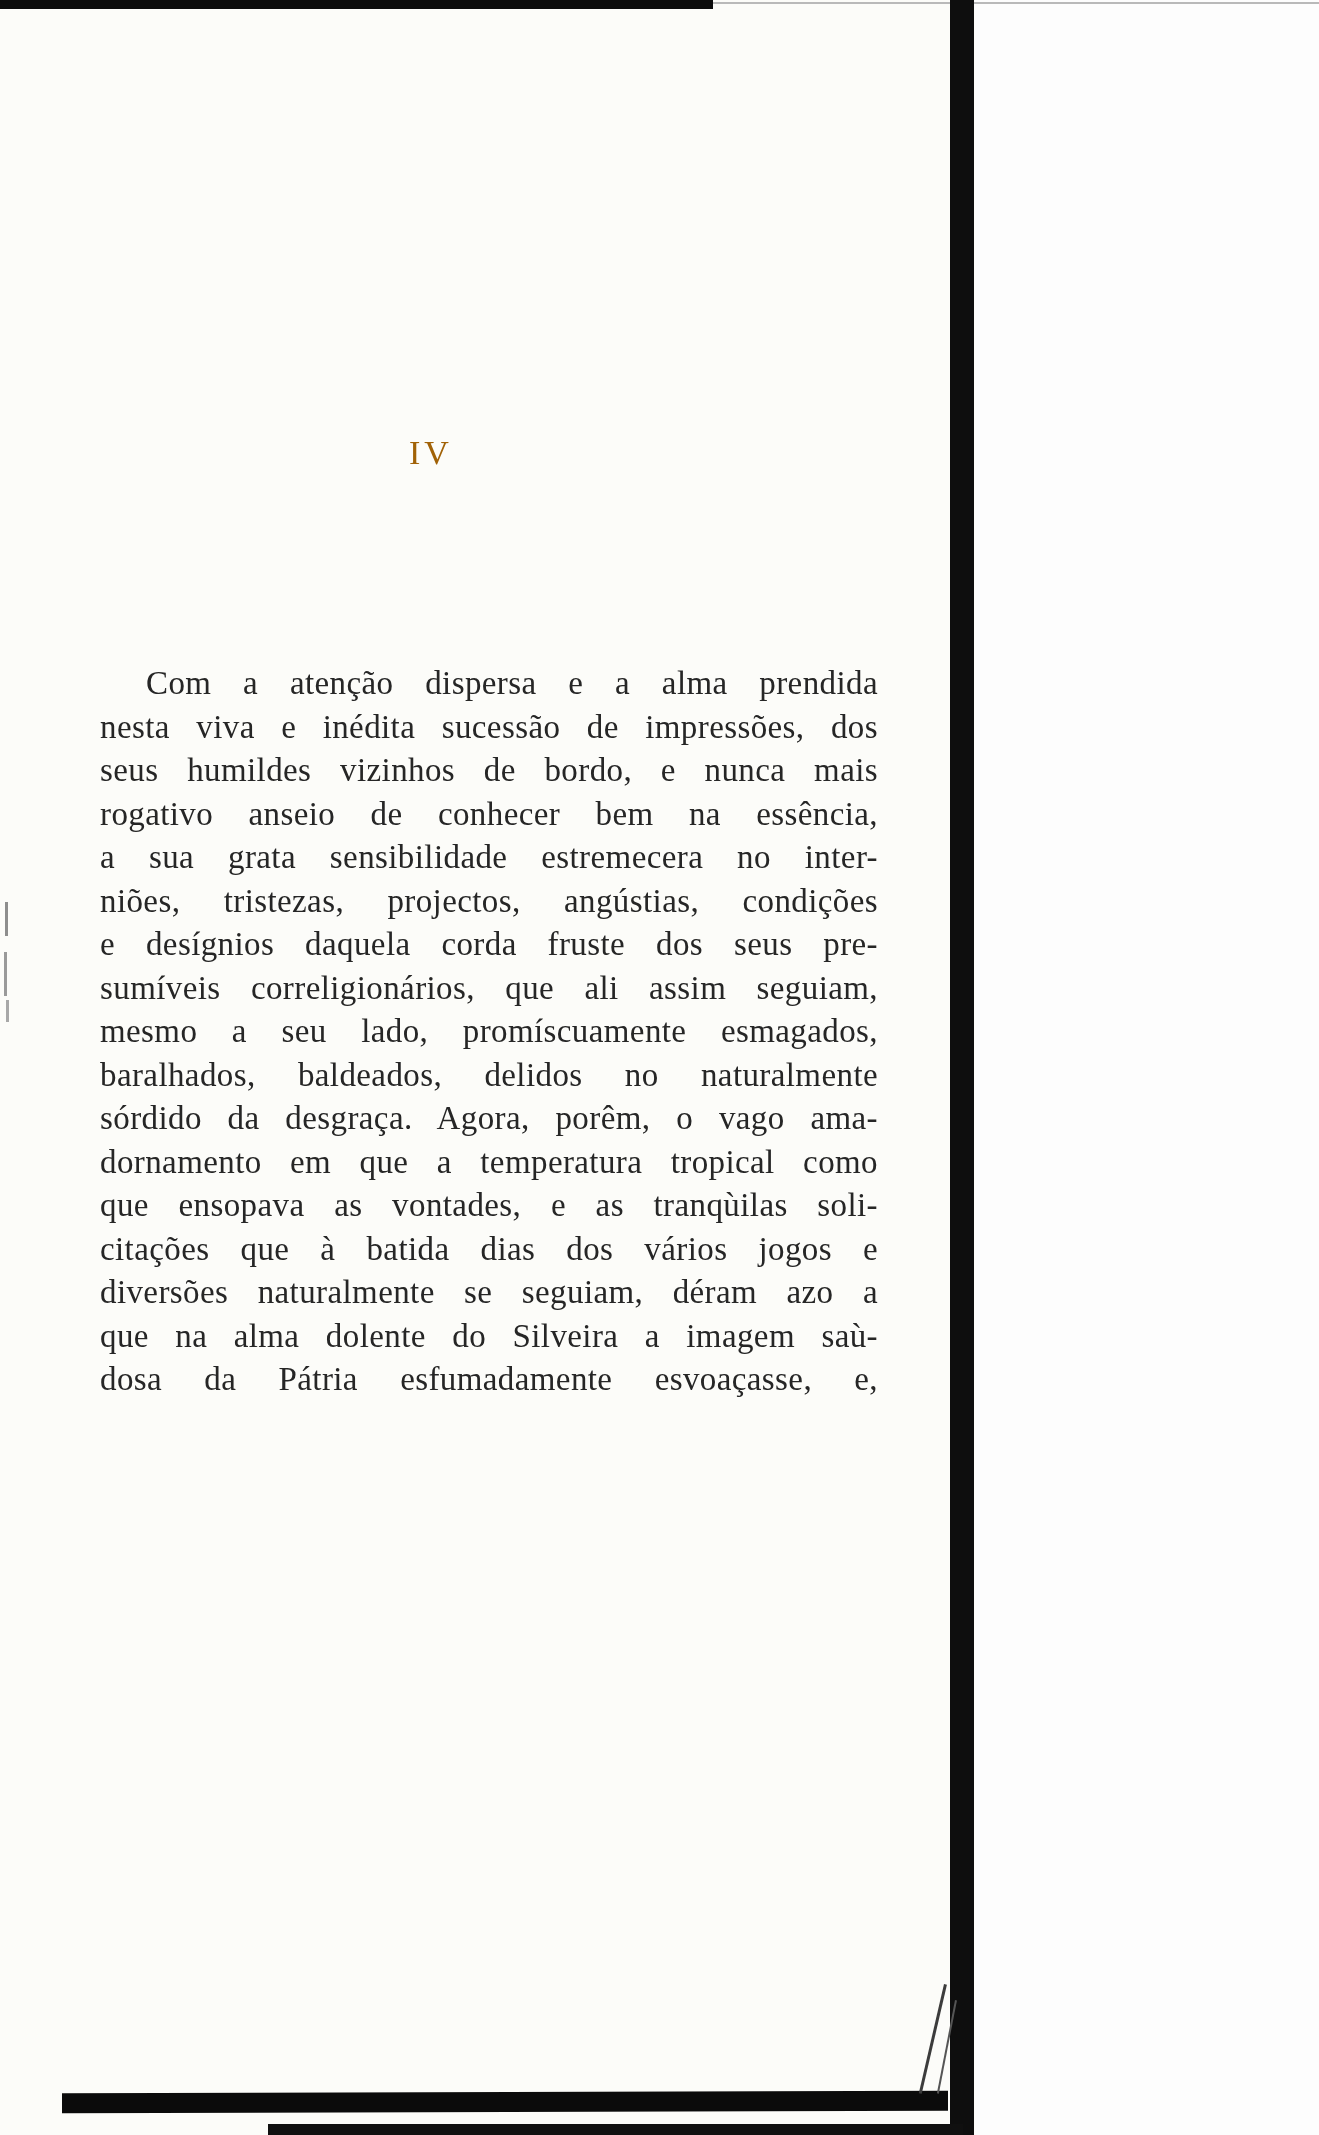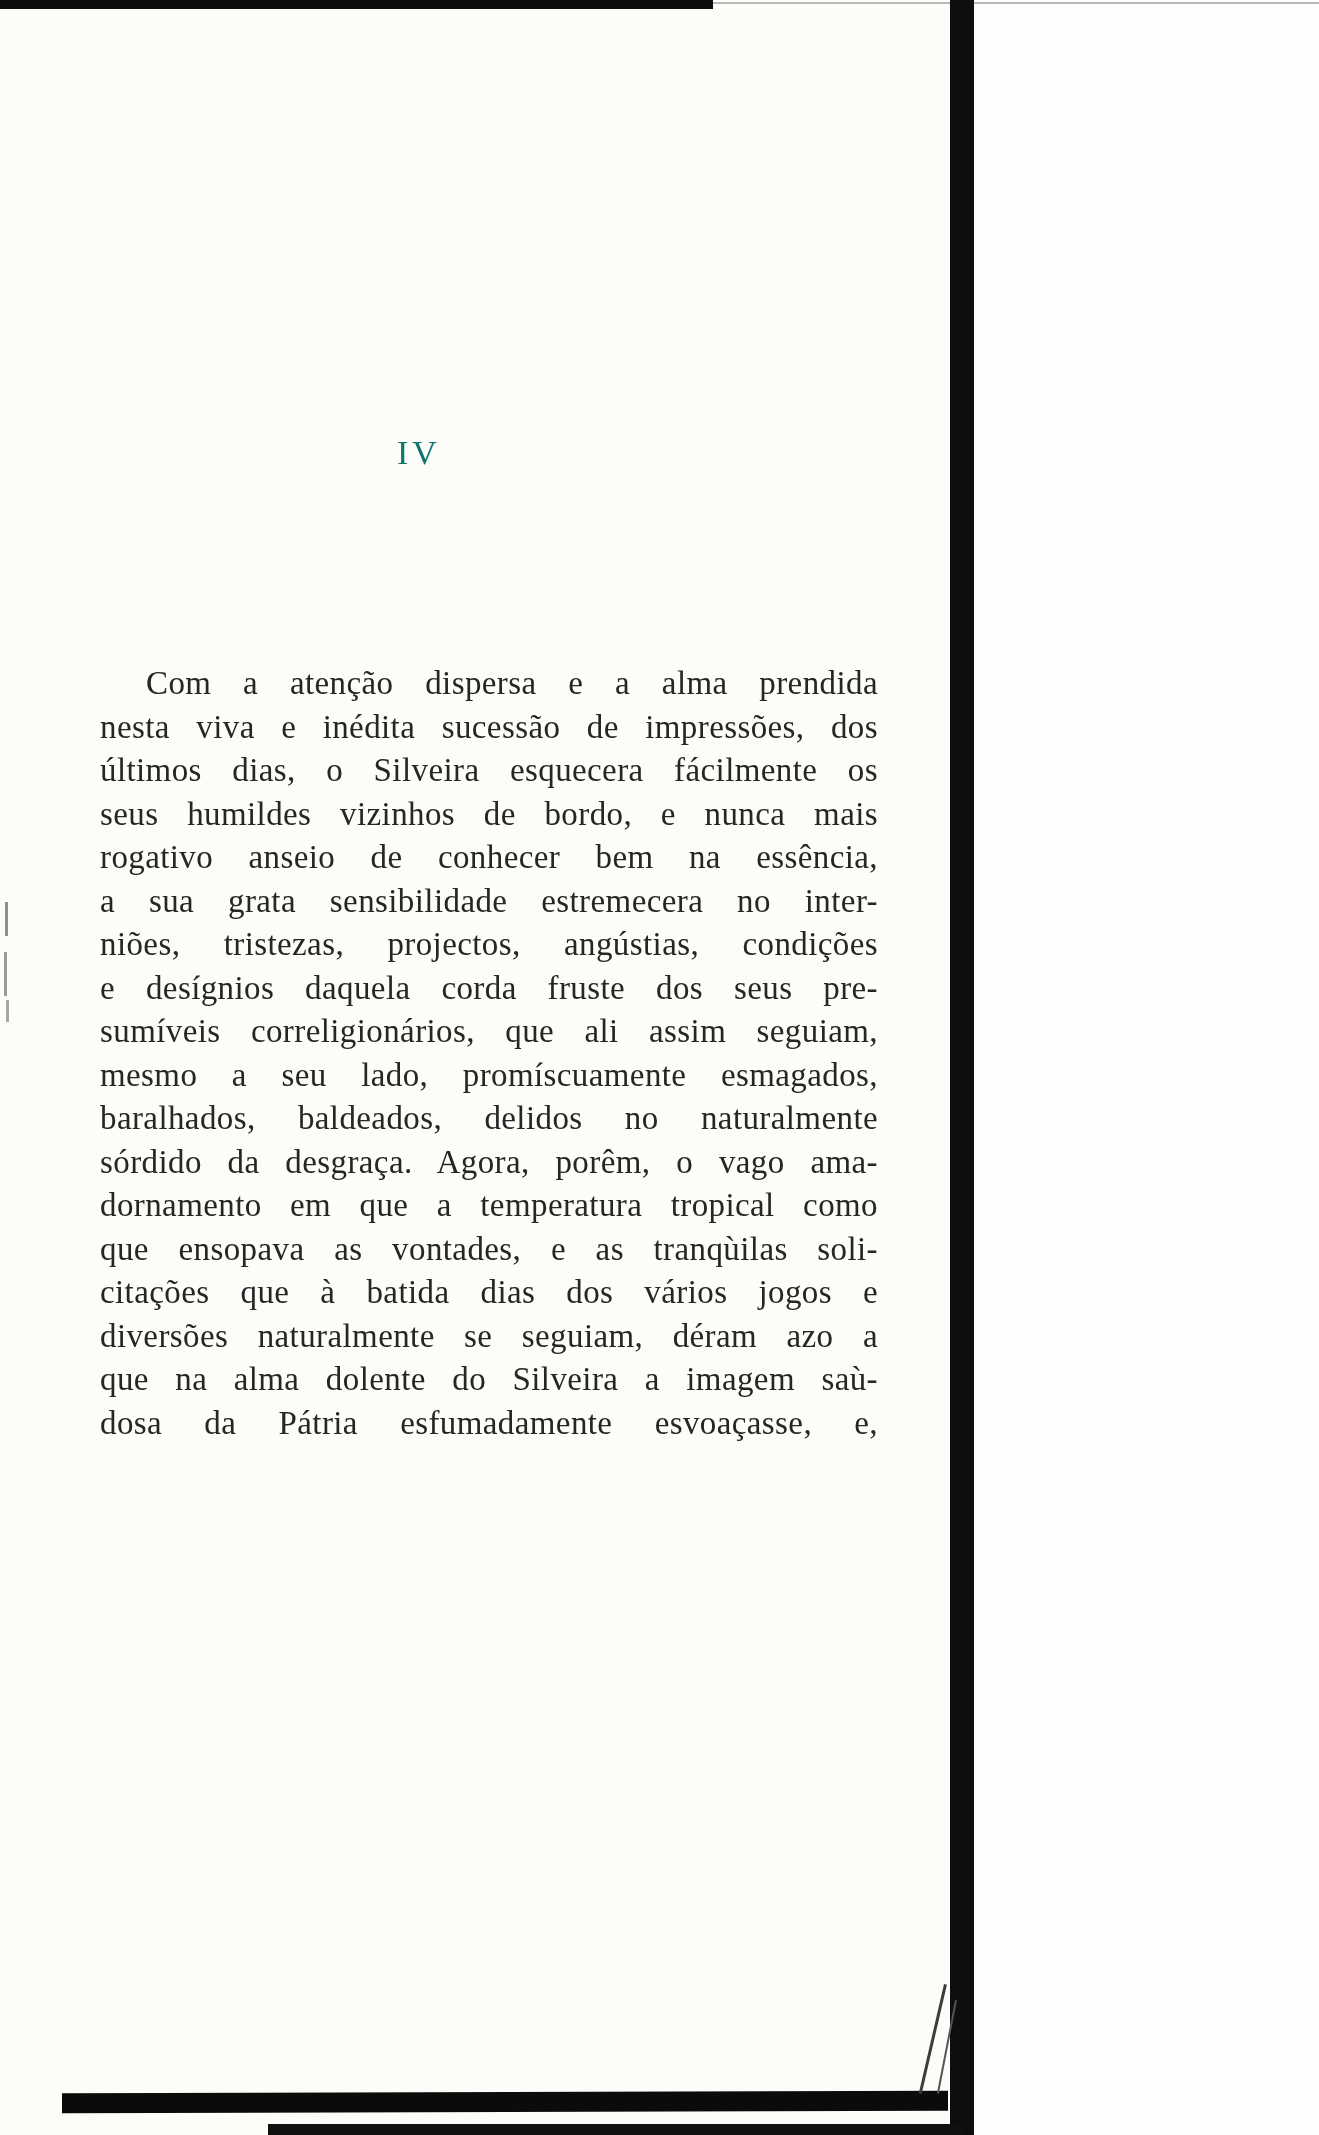--- a/index.html
+++ b/index.html
@@ -76,27 +76,27 @@
     background: #9a9a9a;
   }
   .left-tick-3 {
     left: 6px; top: 1000px;
     width: 3px; height: 22px;
     background: #a8a8a8;
   }
   
   .chapter-heading {
     position: absolute;
-    left: 88px;
+    left: 100px;
     top: 434px;
     width: 662px;
     text-align: center;
     font-size: 34px;
     letter-spacing: 4px;
-    color: #0f766e;
+    color: #a16207;
   }
   .text-body {
     position: absolute;
     left: 100px;
     top: 662px;
     width: 778px;
     color: #262626;
     font-size: 33px;
     line-height: 43.5px;
     letter-spacing: 0.4px;
@@ -127,21 +127,20 @@
   <div class="artifact diag-2"></div>
   <div class="artifact left-tick-1"></div>
   <div class="artifact left-tick-2"></div>
   <div class="artifact left-tick-3"></div>
 
   <div class="chapter-heading">IV</div>
 
   <div class="text-body">
     <div class="text-line indent">Com a atenção dispersa e a alma prendida</div>
     <div class="text-line">nesta viva e inédita sucessão de impressões, dos</div>
-    <div class="text-line">últimos dias, o Silveira esquecera fácilmente os</div>
     <div class="text-line">seus humildes vizinhos de bordo, e nunca mais</div>
     <div class="text-line">rogativo anseio de conhecer bem na essência,</div>
     <div class="text-line">a sua grata sensibilidade estremecera no inter-</div>
     <div class="text-line">niões, tristezas, projectos, angústias, condições</div>
     <div class="text-line">e desígnios daquela corda fruste dos seus pre-</div>
     <div class="text-line">sumíveis correligionários, que ali assim seguiam,</div>
     <div class="text-line">mesmo a seu lado, promíscuamente esmagados,</div>
     <div class="text-line">baralhados, baldeados, delidos no naturalmente</div>
     <div class="text-line">sórdido da desgraça. Agora, porêm, o vago ama-</div>
     <div class="text-line">dornamento em que a temperatura tropical como</div>

